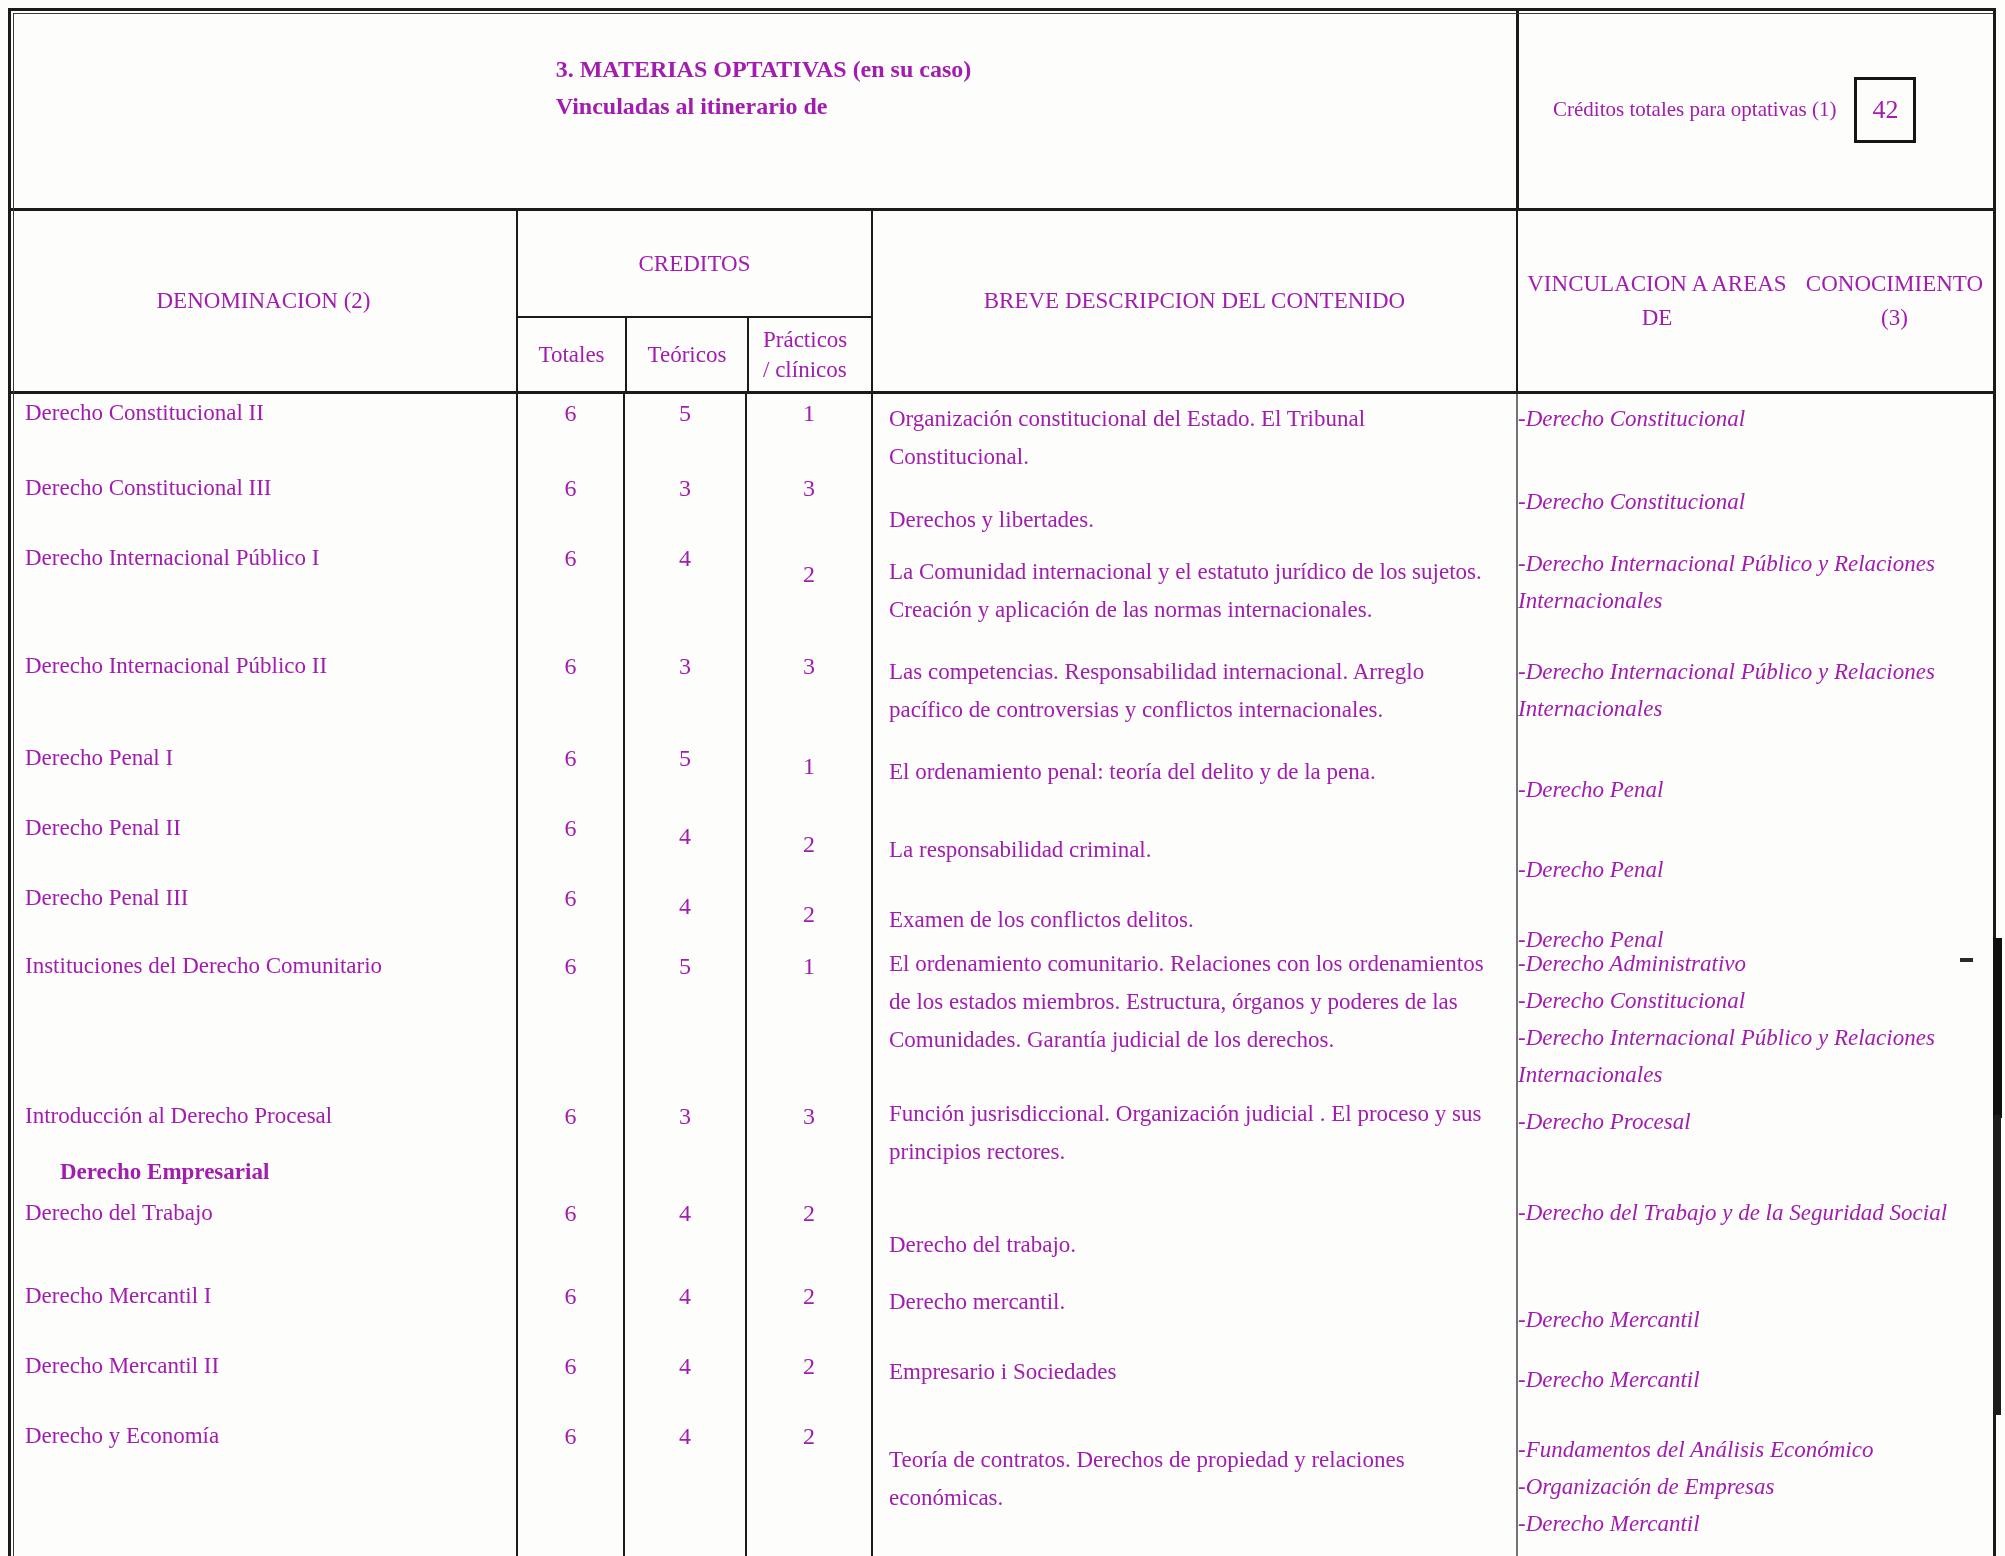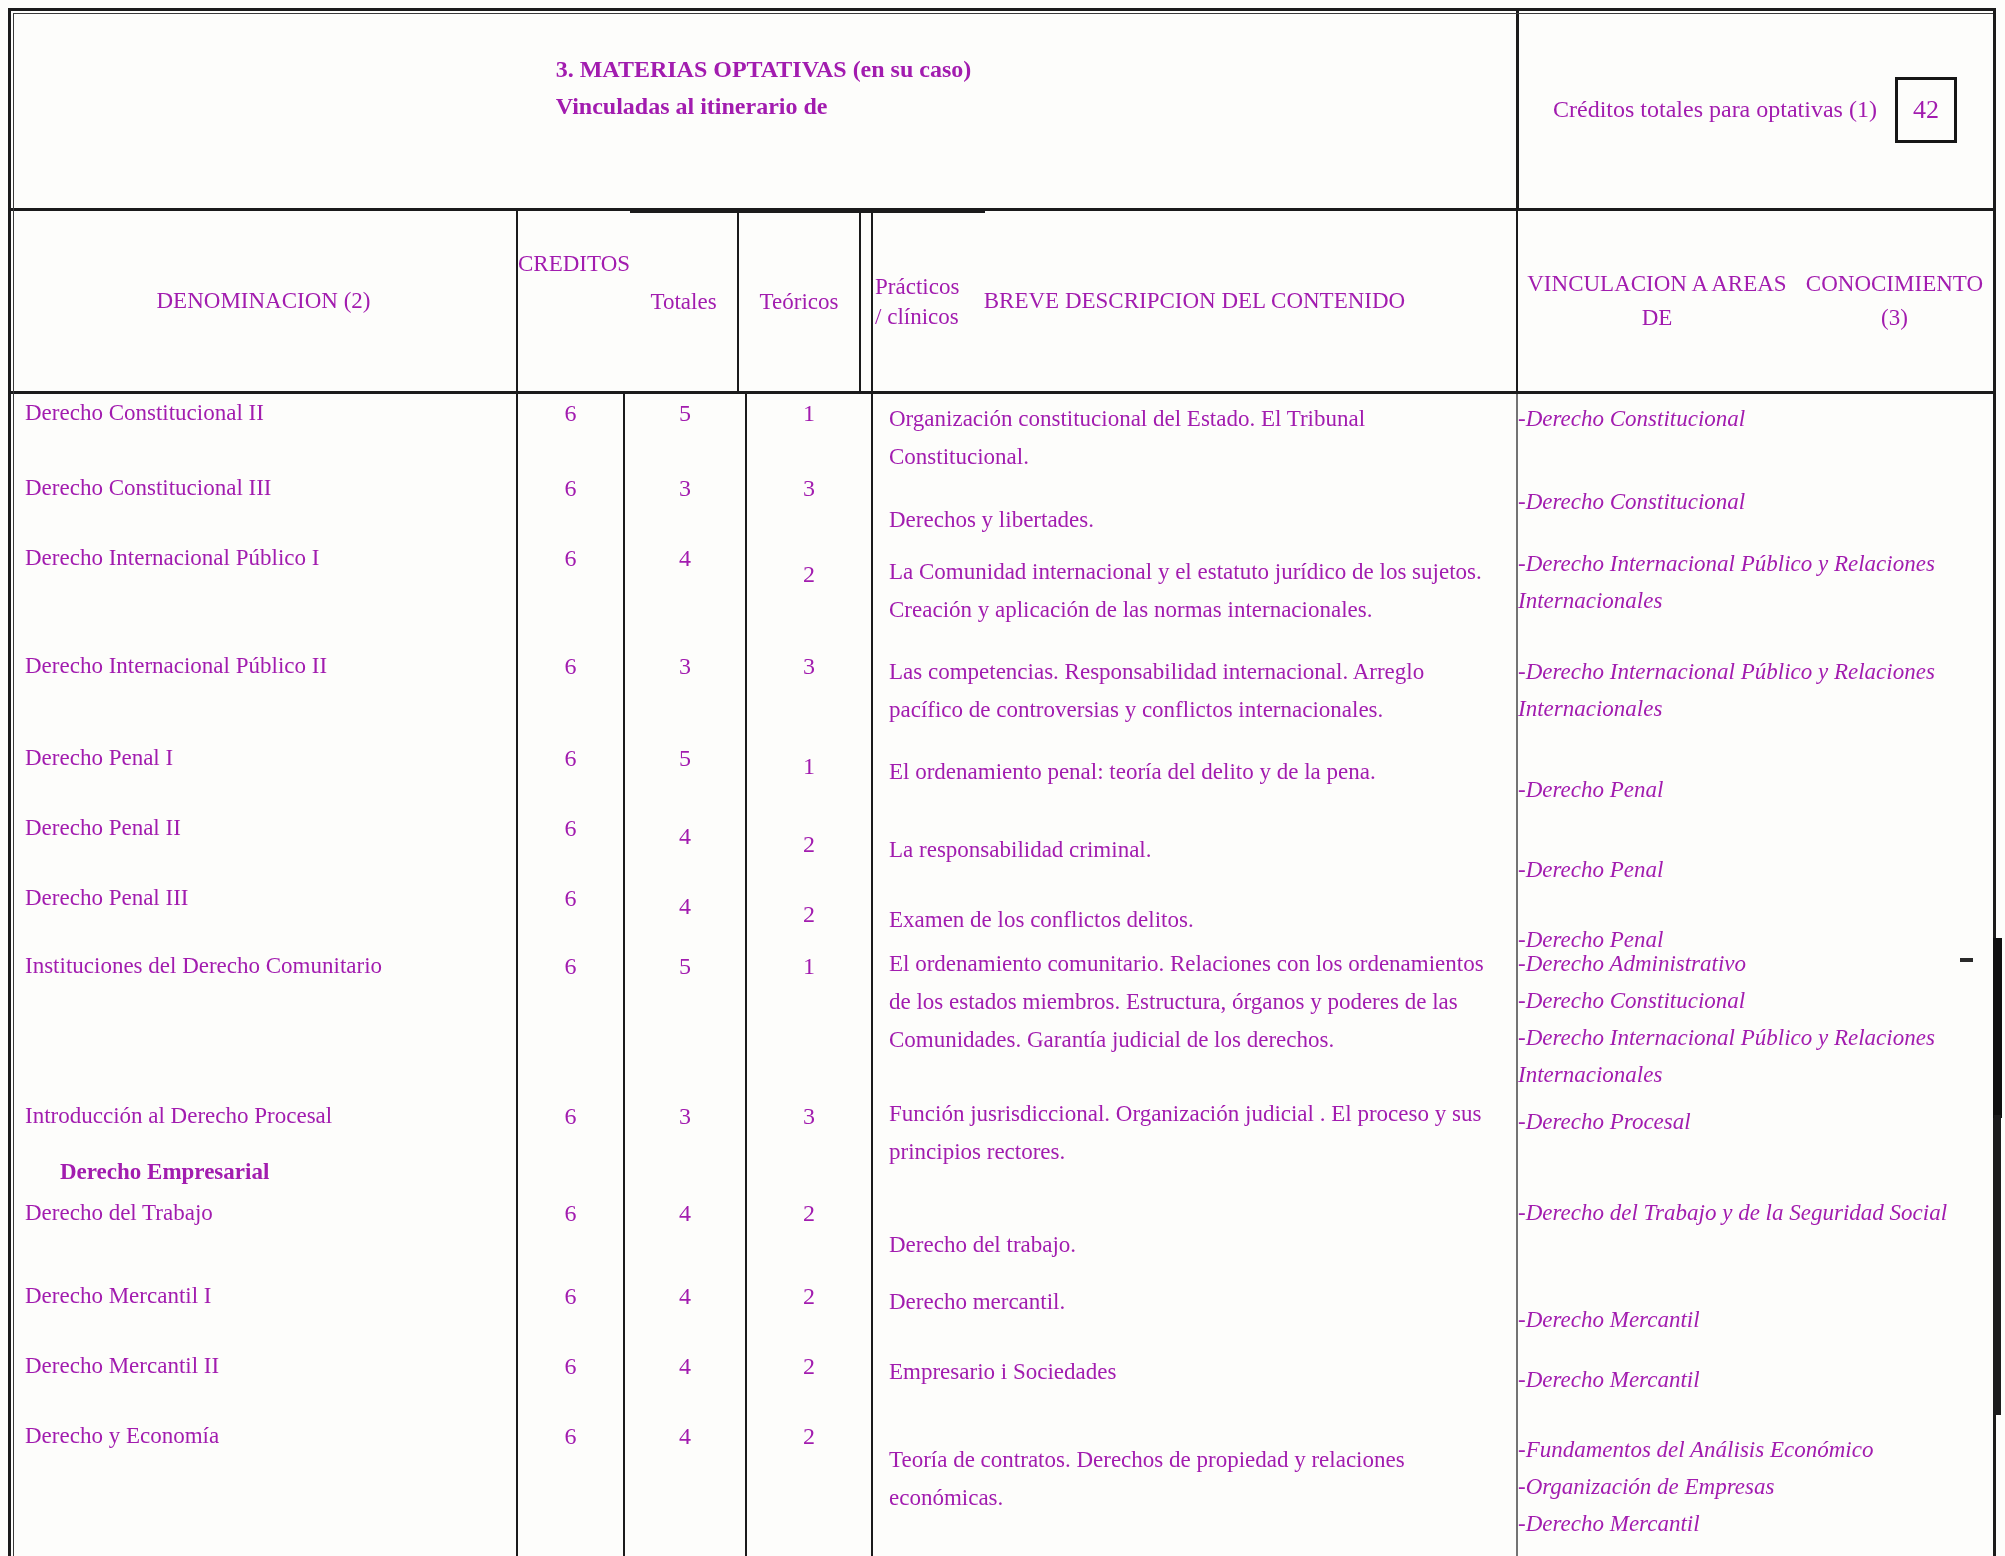--- a/index.html
+++ b/index.html
@@ -7,27 +7,27 @@
          font-family:"Liberation Serif","DejaVu Serif",serif;color:#a21caf;}
   .frame{position:absolute;left:8px;top:8px;width:1988px;height:1548px;box-sizing:border-box;
          border-top:3px solid #1b1b1b;border-left:3px solid #1b1b1b;border-right:3px solid #1b1b1b;border-bottom:none;}
   .frame::before{content:"";position:absolute;left:2px;top:2px;right:0;bottom:0;pointer-events:none;
          border-top:1px solid #3a3a3a;border-left:1px solid #3a3a3a;}
   
   .top-band{display:grid;grid-template-columns:1505px 477px;height:200px;border-bottom:3px solid #1b1b1b;box-sizing:border-box;}
   .title-cell{display:flex;justify-content:center;}
   .title-block{margin-top:40px;text-align:left;font-weight:bold;font-size:24px;line-height:37px;}
   .credits-cell{border-left:3px solid #1b1b1b;display:flex;align-items:center;padding-left:34px;box-sizing:border-box;}
-  .credits-label{font-size:24px;}
+  .credits-label{font-size:21px;}
   .credits-box{margin-left:18px;width:56px;height:60px;border:3px solid #161616;display:flex;align-items:center;justify-content:center;
                font-size:26px;}
   
   .header-band{display:grid;grid-template-columns:505px 355px 645px 477px;height:183px;border-bottom:3px solid #1b1b1b;box-sizing:border-box;}
   .hcell{display:flex;align-items:center;justify-content:center;text-align:center;font-size:23px;box-sizing:border-box;}
-  .h-credits{border-left:2px solid #1b1b1b;display:flex;flex-direction:row;box-sizing:border-box;}
+  .h-credits{border-left:2px solid #1b1b1b;display:flex;flex-direction:column;box-sizing:border-box;}
   .h-credits-label{height:105px;display:flex;align-items:center;justify-content:center;font-size:23px;}
   .h-credits-sub{flex:1;display:grid;grid-template-columns:107px 122px 126px;border-top:2px solid #1b1b1b;box-sizing:border-box;}
   .h-sub{display:flex;align-items:center;justify-content:center;font-size:23px;box-sizing:border-box;}
   .h-sub + .h-sub{border-left:2px solid #1b1b1b;}
   .h-practicos{flex-direction:column;align-items:flex-start;padding-left:14px;justify-content:center;line-height:30px;}
   .h-desc{border-left:2px solid #1b1b1b;}
   .h-vinc{border-left:2px solid #1b1b1b;flex-direction:row;line-height:34px;}
   
   .trow{display:grid;grid-template-columns:505px 107px 122px 126px 645px 477px;box-sizing:border-box;}
   .cell{box-sizing:border-box;font-size:23px;}

